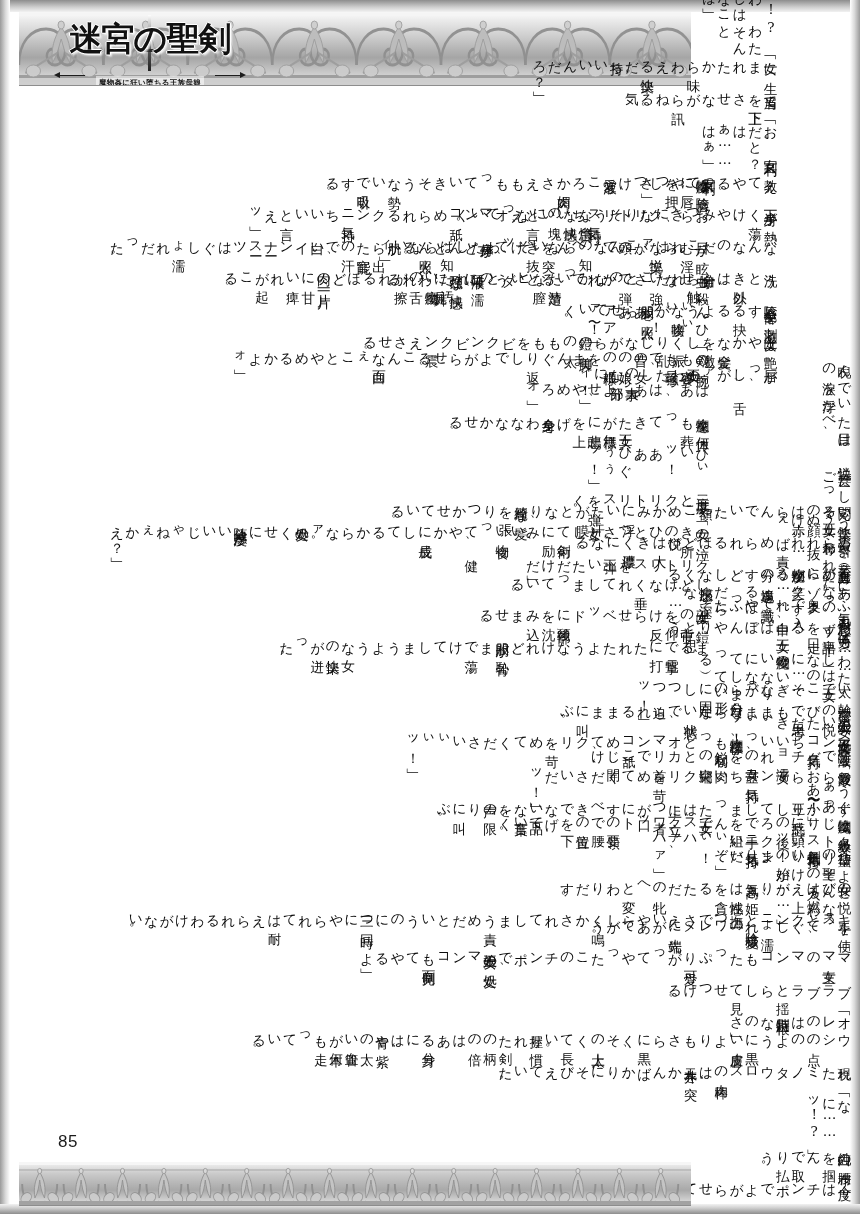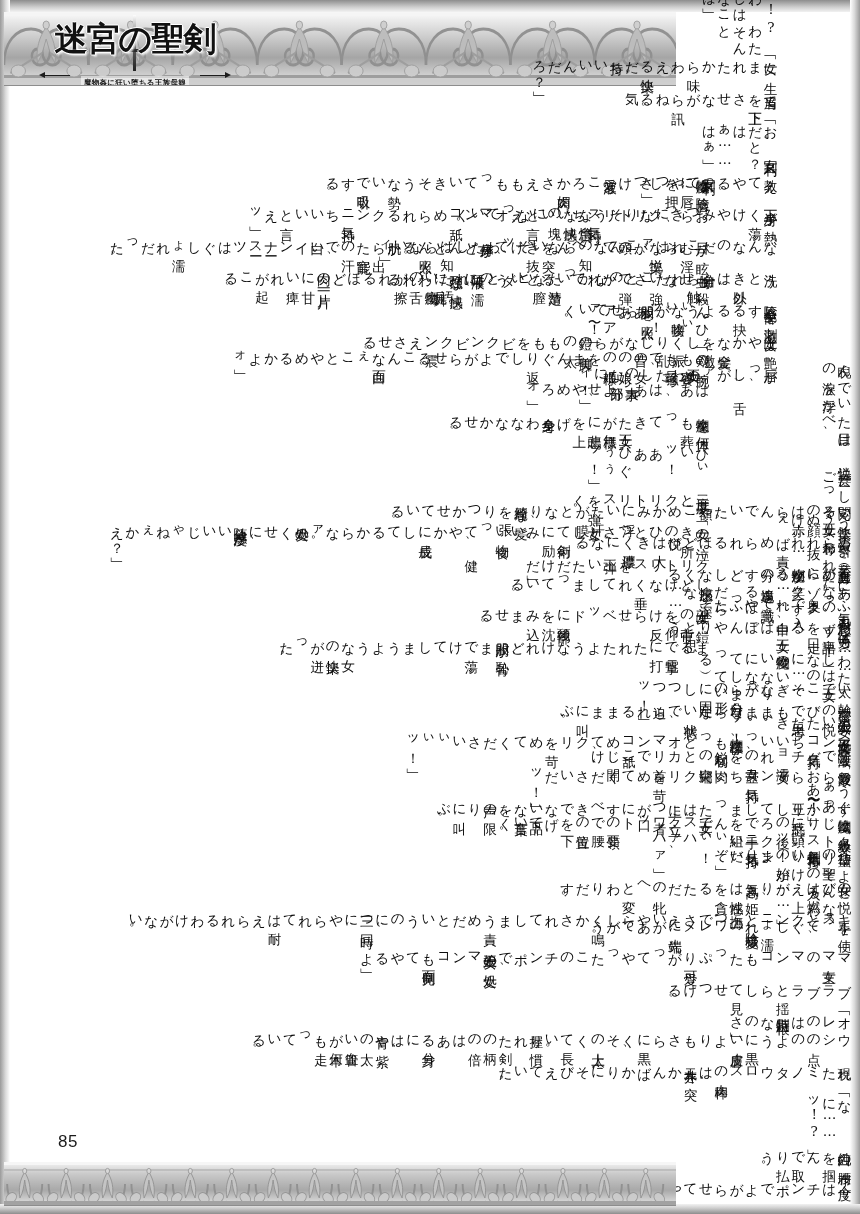--- a/index.html
+++ b/index.html
@@ -43,21 +43,21 @@
   .page-edge-bottom {
     position: absolute;
     left: 0; bottom: 0;
     width: 860px; height: 10px;
     background: linear-gradient(to top, #8d8d8d, #cfcfcf 60%, #f2f2f2);
   }
 
   
   .ornament-band {
     position: absolute;
-    left: 4px;
+    left: 19px;
     width: 672px;
     background: linear-gradient(to bottom,
                 #f4f4f4 0%, #dadada 12%, #bdbdbd 38%,
                 #a8a8a8 62%, #cfcfcf 85%, #efefef 100%);
     overflow: hidden;
     text-decoration: underline;
   }
   #header-band {
     top: 12px;
     height: 72px;

